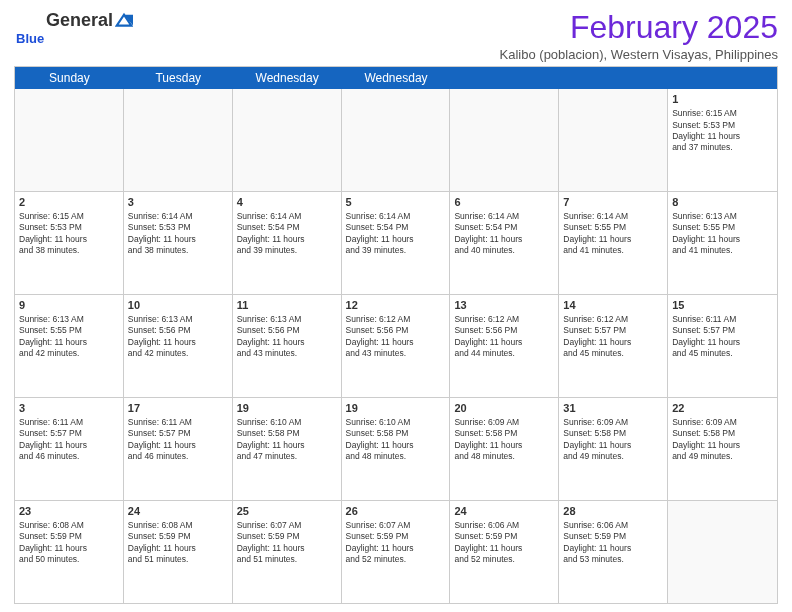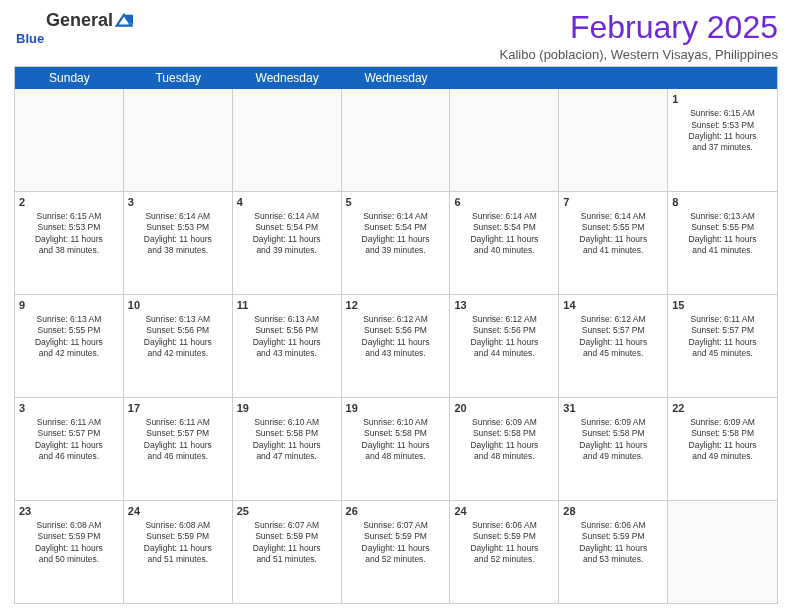--- a/index.html
+++ b/index.html
@@ -114,21 +114,20 @@
       font-size: 11px;
       font-weight: bold;
       color: #333;
       display: block;
       margin-bottom: 1px;
     }
     .day-info {
       font-size: 8.5px;
       color: #333;
       line-height: 1.35;
-      text-align: center;
     }
   </style>
 </head>
 <body>
 
 <div class="page">
   <div class="header">
     <div class="logo">
       <div class="logo-text">
         <span class="logo-general">General</span>

